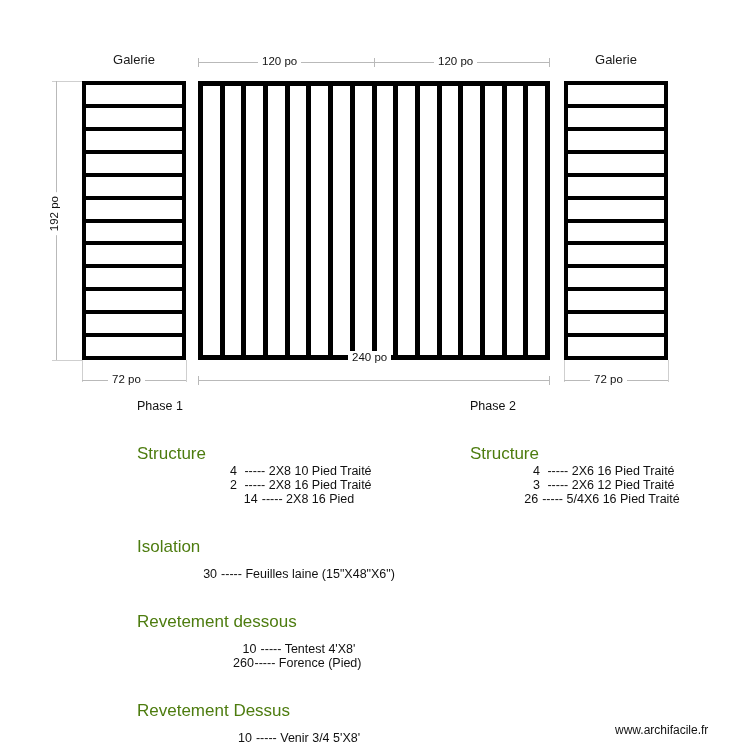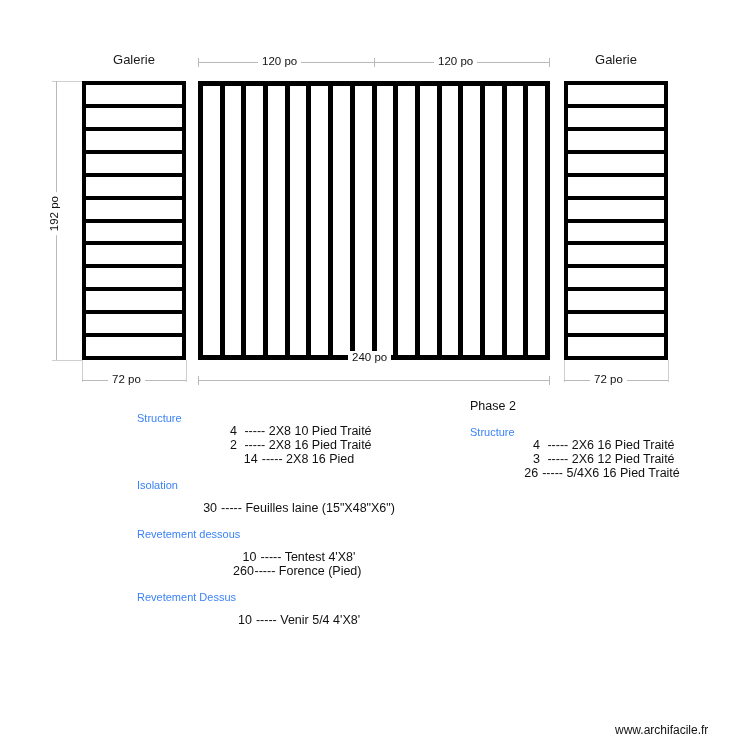--- a/index.html
+++ b/index.html
@@ -102,23 +102,24 @@
   .joist-v:last-child { border-right: none; }
 
   
   .legend { position: absolute; }
   .legend-title {
     font-size: 12.5px;
     color: #111111;
     white-space: nowrap;
   }
   .legend-section {
-    font-size: 11px;
-    color: #3b82f6;
-    white-space: nowrap;
+    font-size: 17px;
+    color: #4d7c0f;
+    white-space: nowrap;
+    margin-top: 18px;
   }
   .legend-row {
     font-size: 12.5px;
     color: #111111;
     white-space: nowrap;
     line-height: 1.12;
     text-align: center;
   }
   .legend-qty {
     display: inline-block;
@@ -214,20 +215,21 @@
 <div class="dim-line-v" style="left:549px; top:376px; height:9px;"></div>
 <div class="abs dim-text" style="left:348px; top:351px;">240 po</div>
 
 <div class="ext-line-v" style="left:564px; top:360px; height:22px;"></div>
 <div class="ext-line-v" style="left:668px; top:360px; height:22px;"></div>
 <div class="dim-line-h" style="left:564px; top:380px; width:104px;"></div>
 <div class="abs dim-text" style="left:590px; top:373px;">72 po</div>
 
 <div class="legend" style="left:137px; top:399px; width:320px;">
 
+  <div class="legend-title">Phase 1</div>
 
   <div class="gap-md"></div>
 
   <div class="legend-section">Structure</div>
   <div class="legend-row">
     <span class="legend-qty">4</span><span>-----</span>
     <span>2X8 10 Pied Traité</span>
   </div>
   <div class="legend-row">
     <span class="legend-qty">2</span><span>-----</span>
@@ -259,21 +261,21 @@
     <span class="legend-qty">260</span><span>-----</span>
     <span>Forence (Pied)</span>
   </div>
 
   <div class="gap-md"></div>
 
   <div class="legend-section">Revetement Dessus</div>
   <div class="gap-sm"></div>
   <div class="legend-row">
     <span class="legend-qty">10</span><span>-----</span>
-    <span>Venir 5/4 4'X8'</span>
+    <span>Venir 3/4 5'X8'</span>
   </div>
 </div>
 
 <div class="legend" style="left:470px; top:399px; width:260px;">
 
   <div class="legend-title">Phase 2</div>
 
   <div class="gap-md"></div>
 
   <div class="legend-section">Structure</div>

